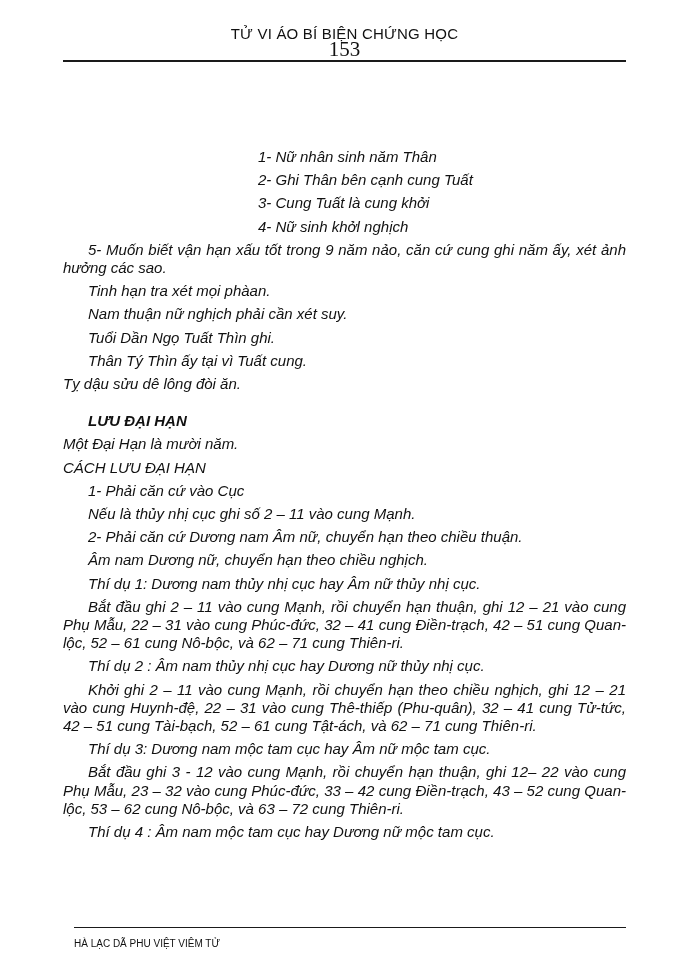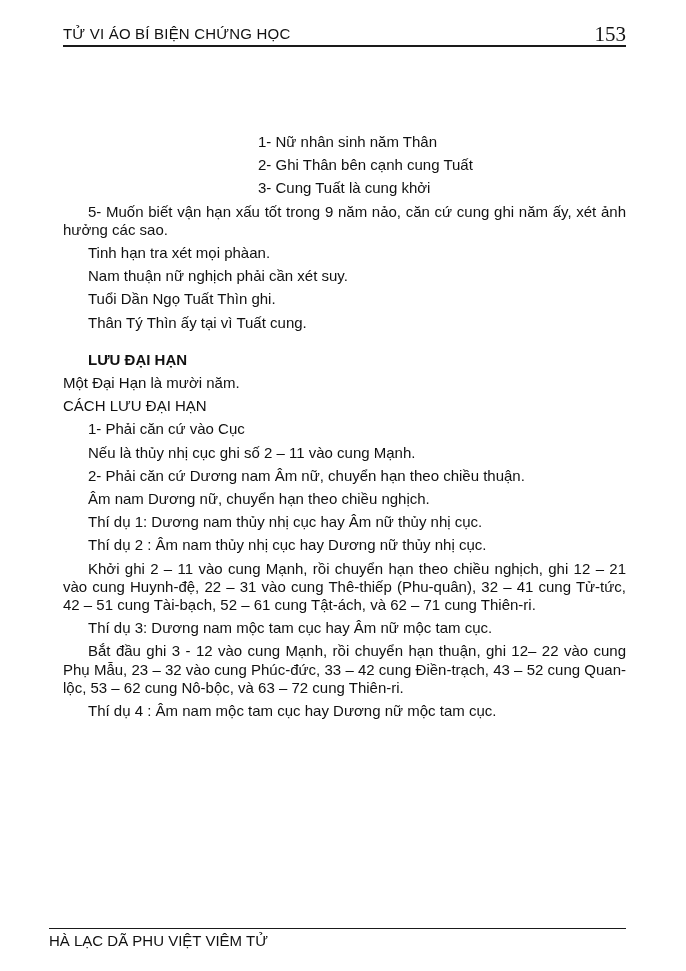--- a/index.html
+++ b/index.html
@@ -15,86 +15,91 @@
     position: absolute;
     inset: 0;
     padding: 0 60px 0 63px;
     box-sizing: border-box;
   }
   
   .header {
     padding-top: 25px;
     display: flex;
     justify-content: space-between;
-    align-items: flex-end;
+    align-items: center;
     border-bottom: 2px solid #1a1a1a;
     padding-bottom: 3px;
+    flex-direction: column;
   }
   .header-title {
     font-size: 15px;
     letter-spacing: 0.2px;
   }
   .page-number {
     font-family: "Liberation Serif", serif;
     font-size: 21px;
     line-height: 15px;
   }
   
   .content {
     margin-top: 86px;
     font-size: 15px;
   }
   .content p {
     margin: 1px 0 5px 0;
     line-height: 18.2px;
+    font-style: italic;
   }
   .list-xl   { padding-left: 195px; }
   .indent    { text-indent: 25px; }
   .flush     { text-indent: 0; }
   .para      { text-align: justify; text-indent: 25px; }
   .bold      { font-weight: bold; }
   .gap-top   { margin-top: 19px !important; }
   
   .footer {
     position: absolute;
-    left: 49px;
+    left: 74px;
     right: 60px;
     bottom: 22px;
     border-top: 1.5px solid #1a1a1a;
-    padding-top: 3px;
-    font-size: 15px;
+    padding-top: 10px;
+    font-size: 10px;
   }
 </style>
 </head>
 <body>
 
 <div class="page">
 
   <div class="header">
     <span class="header-title">TỬ VI ÁO BÍ BIỆN CHỨNG HỌC</span>
     <span class="page-number">153</span>
   </div>
 
   <div class="content">
     <p class="list-xl">1- Nữ nhân sinh năm Thân</p>
     <p class="list-xl">2- Ghi Thân bên cạnh cung Tuất</p>
     <p class="list-xl">3- Cung Tuất là cung khởi</p>
+    <p class="list-xl">4- Nữ sinh khởl nghịch</p>
     <p class="para">5- Muốn biết vận hạn xấu tốt trong 9 năm nảo, căn cứ cung ghi năm ấy, xét ảnh hưởng các sao.</p>
     <p class="indent">Tinh hạn tra xét mọi phàan.</p>
     <p class="indent">Nam thuận nữ nghịch phải cần xét suy.</p>
     <p class="indent">Tuổi Dần Ngọ Tuất Thìn ghi.</p>
     <p class="indent">Thân Tý Thìn ấy tại vì Tuất cung.</p>
+    <p class="flush">Tỵ dậu sửu dê lông đòi ăn.</p>
     <p class="indent bold gap-top">LƯU ĐẠI HẠN</p>
     <p class="flush">Một Đại Hạn là mười năm.</p>
     <p class="flush">CÁCH LƯU ĐẠI HẠN</p>
     <p class="indent">1- Phải căn cứ vào Cục</p>
     <p class="indent">Nếu là thủy nhị cục ghi số 2 – 11 vào cung Mạnh.</p>
     <p class="indent">2- Phải căn cứ Dương nam Âm nữ, chuyển hạn theo chiều thuận.</p>
     <p class="indent">Âm nam Dương nữ, chuyển hạn theo chiều nghịch.</p>
     <p class="indent">Thí dụ 1: Dương nam thủy nhị cục hay Âm nữ thủy nhị cục.</p>
+    <p class="para">Bắt đầu ghi 2 – 11 vào cung Mạnh, rồi chuyển hạn thuận, ghi 12 – 21 vào cung Phụ Mẫu, 22 – 31 vào cung Phúc-đức, 32 – 41 cung Điền-trạch, 42 – 51 cung Quan-lộc, 52 – 61 cung Nô-bộc, và 62 – 71 cung Thiên-ri.</p>
     <p class="indent">Thí dụ 2 : Âm nam thủy nhị cục hay Dương nữ thủy nhị cục.</p>
     <p class="para">Khởi ghi 2 – 11 vào cung Mạnh, rồi chuyển hạn theo chiều nghịch, ghi 12 – 21 vào cung Huynh-đệ, 22 – 31 vào cung Thê-thiếp (Phu-quân), 32 – 41 cung Tử-tức, 42 – 51 cung Tài-bạch, 52 – 61 cung Tật-ách, và 62 – 71 cung Thiên-ri.</p>
     <p class="indent">Thí dụ 3: Dương nam mộc tam cục hay Âm nữ mộc tam cục.</p>
     <p class="para">Bắt đầu ghi 3 - 12 vào cung Mạnh, rồi chuyển hạn thuận, ghi 12– 22 vào cung Phụ Mẫu, 23 – 32 vào cung Phúc-đức, 33 – 42 cung Điền-trạch, 43 – 52 cung Quan-lộc, 53 – 62 cung Nô-bộc, và 63 – 72 cung Thiên-ri.</p>
     <p class="indent">Thí dụ 4 : Âm nam mộc tam cục hay Dương nữ mộc tam cục.</p>
   </div>
 
   <div class="footer">
     <span>HÀ LẠC DÃ PHU VIỆT VIÊM TỬ</span>
   </div>

